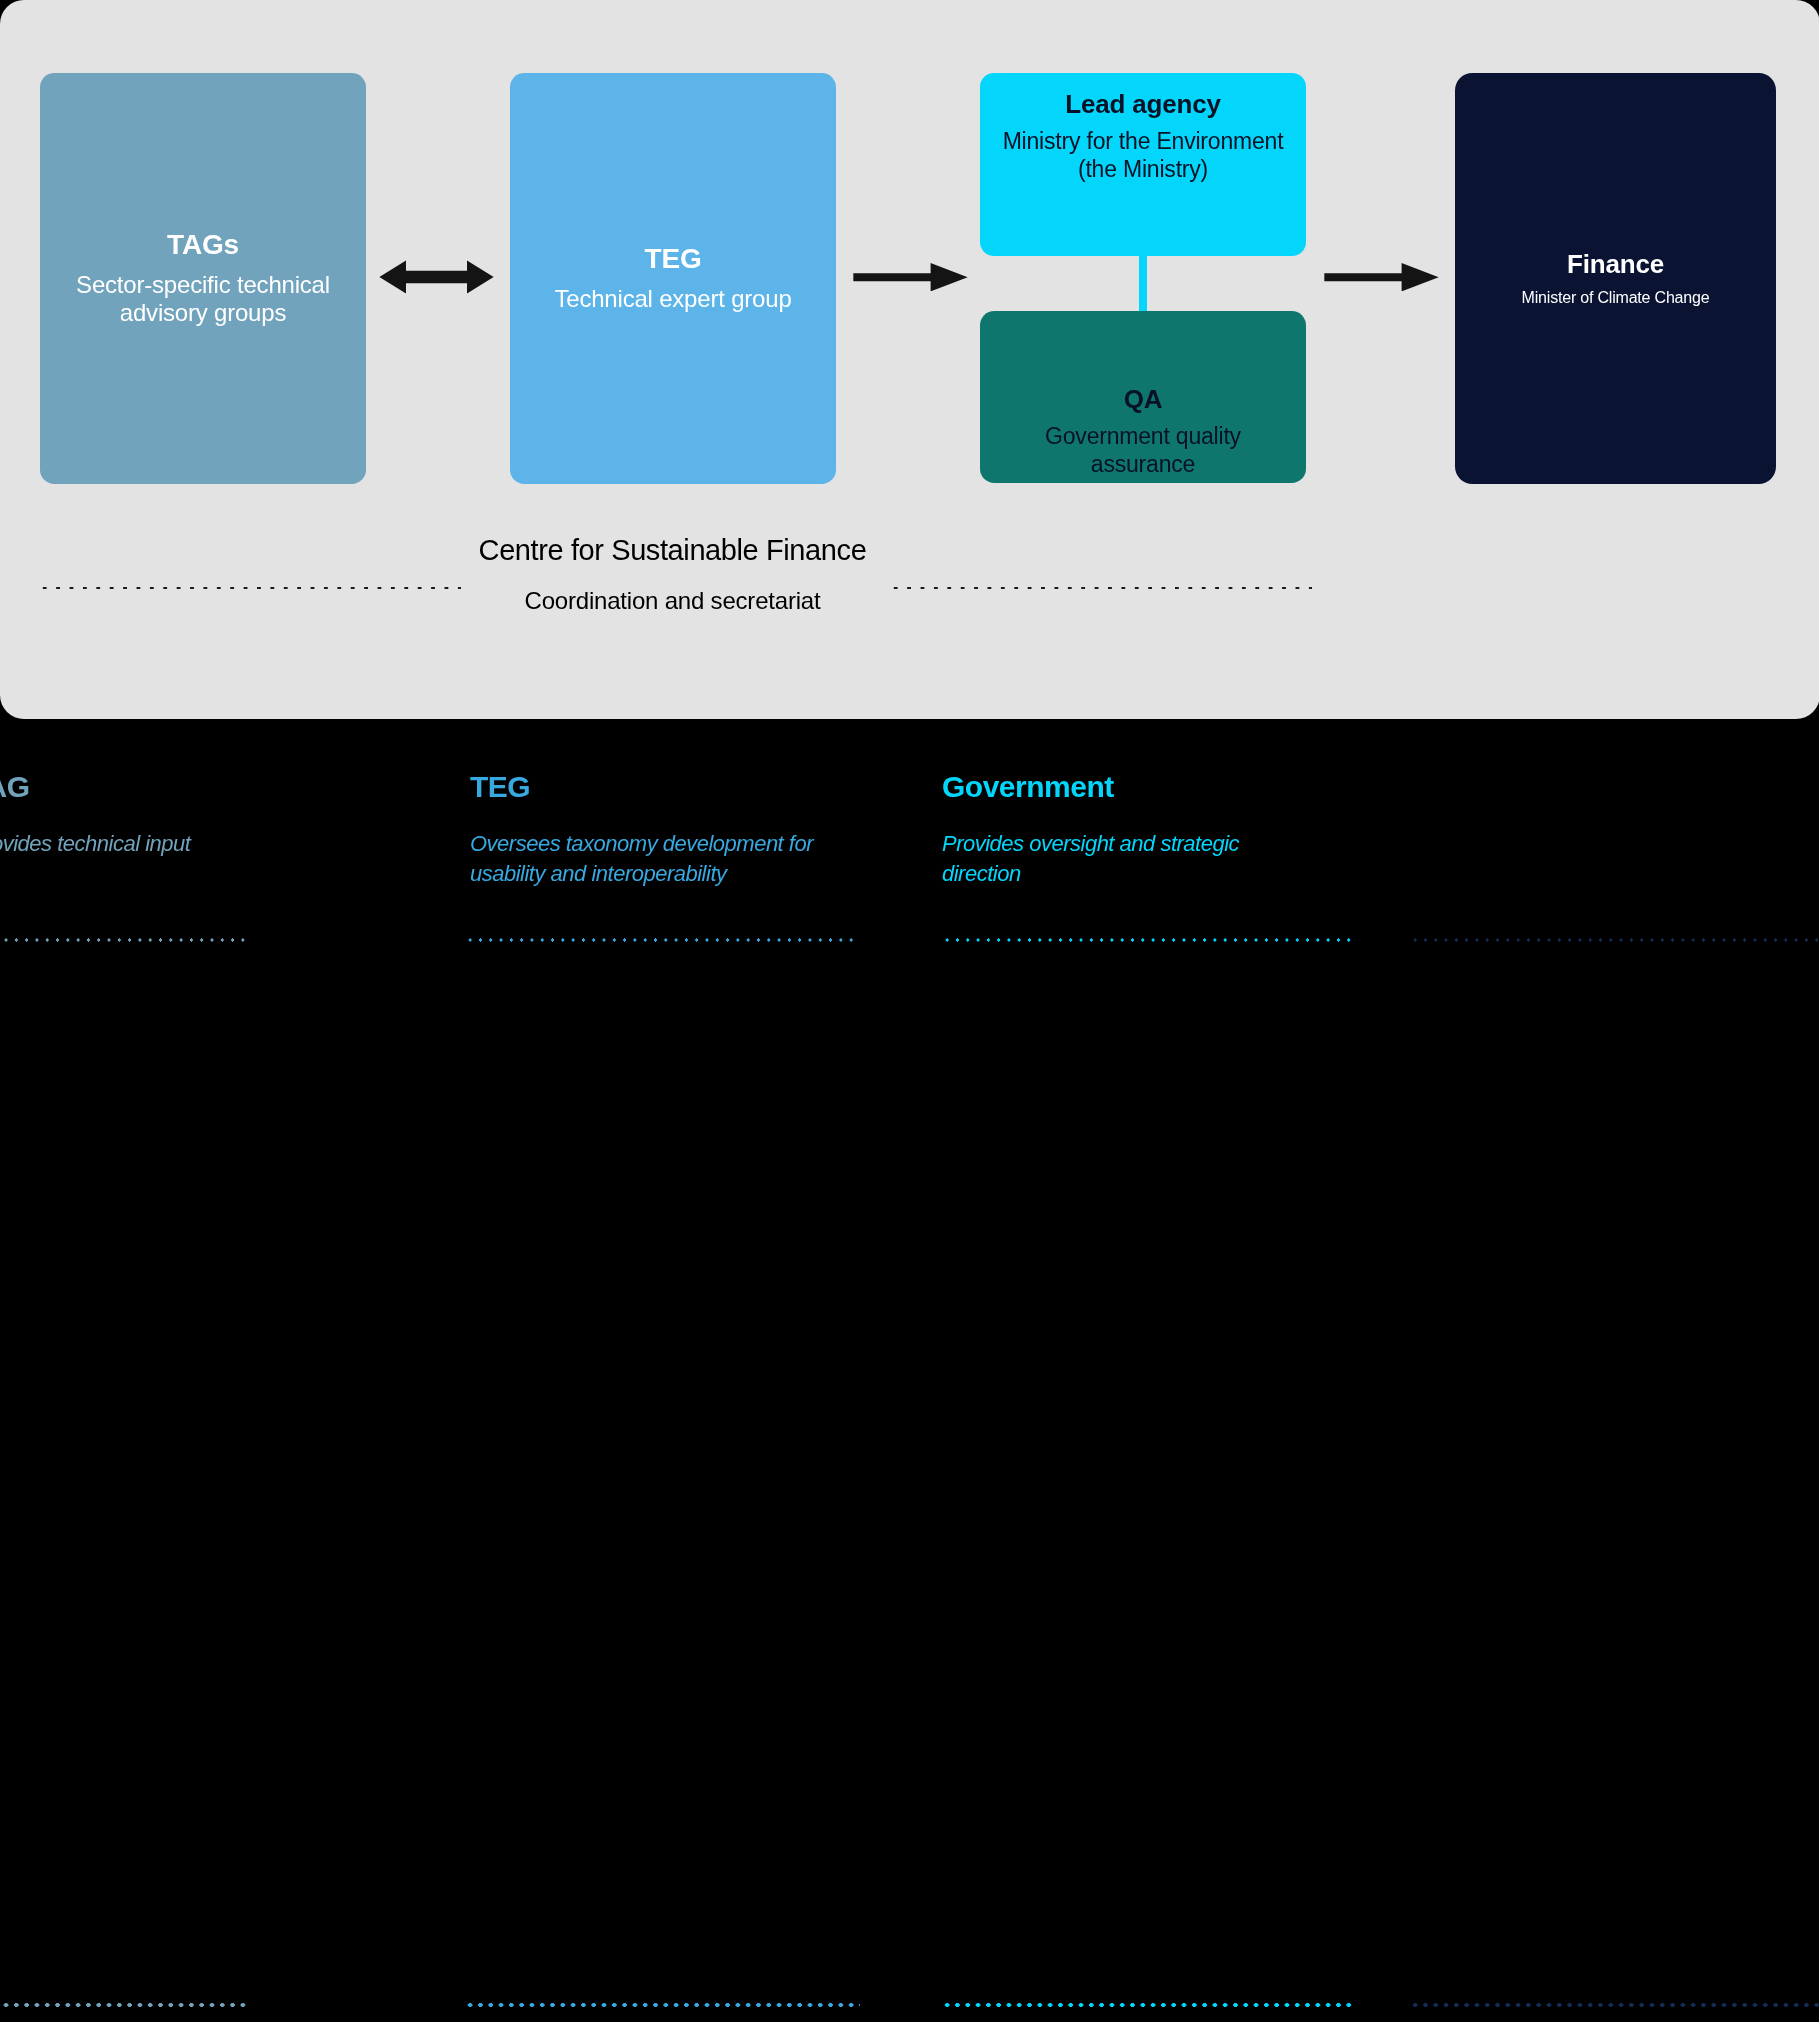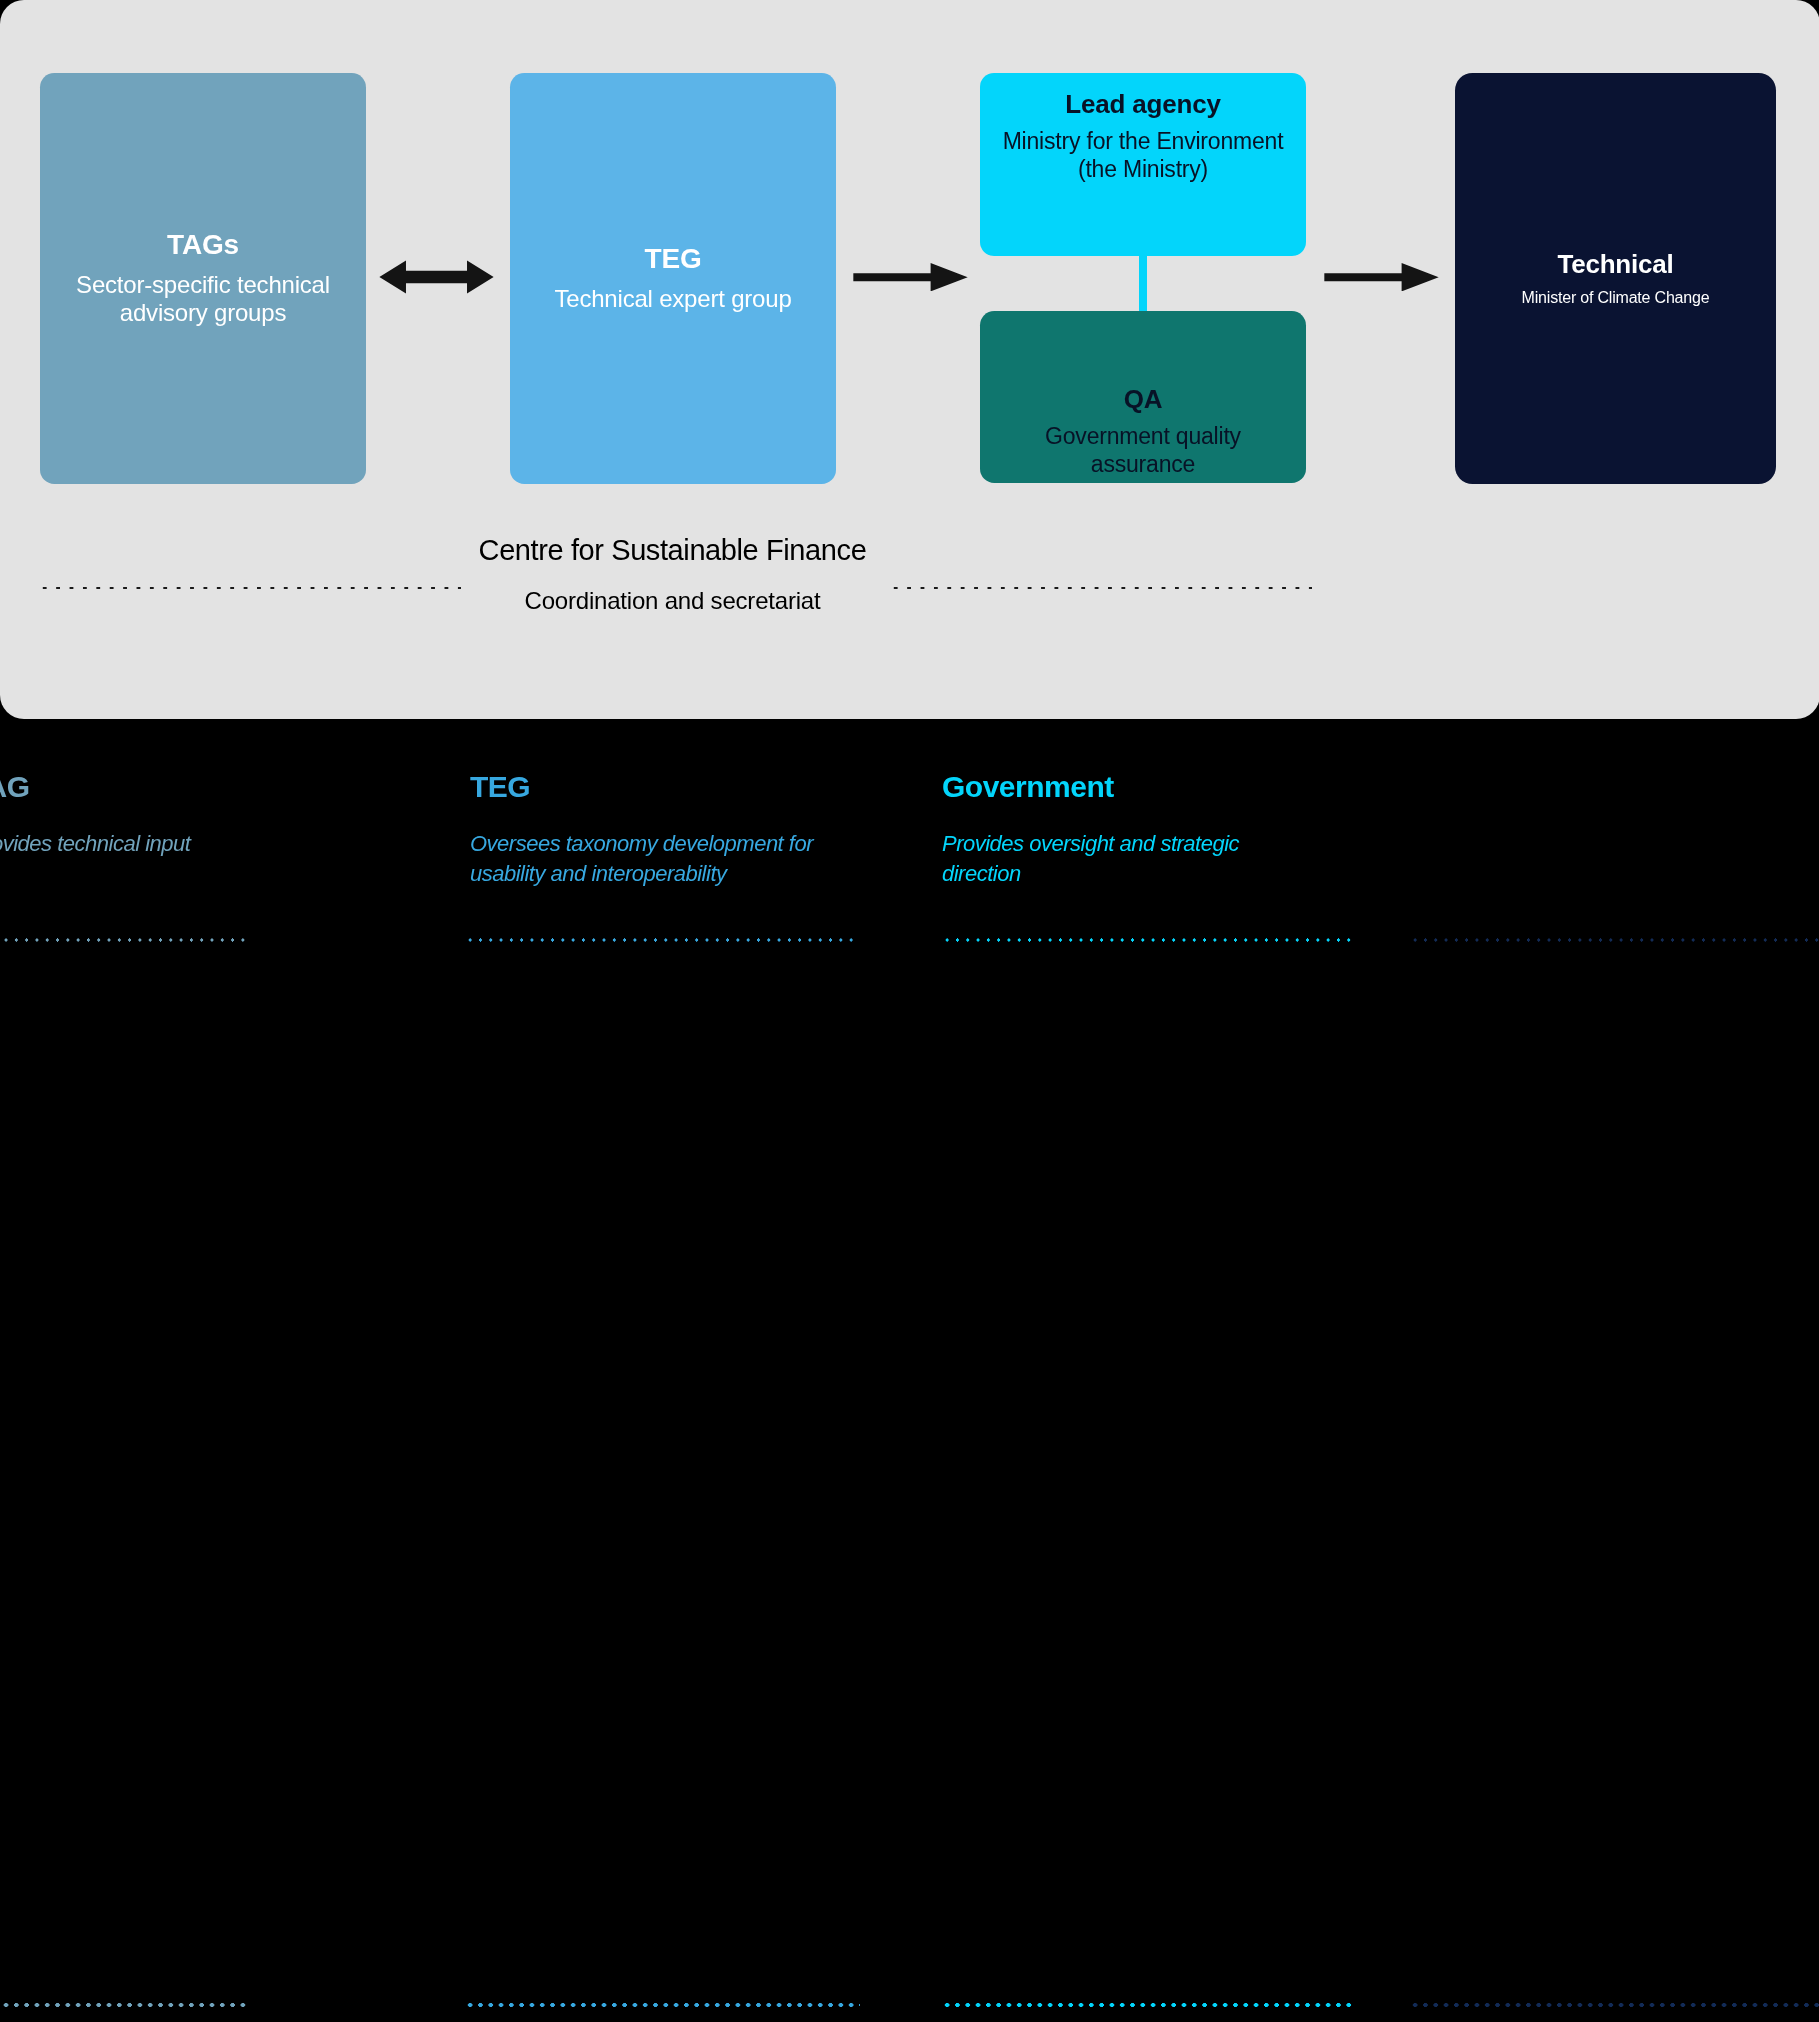--- a/index.html
+++ b/index.html
@@ -243,21 +243,21 @@
     <div class="node-sub">Government quality assurance</div>
   </div>
 
   <div class="arrow" id="arrow-lead-min">
     <svg width="115" height="28.4" viewBox="0 0 145 36">
       <path d="M0 13 L98 13 L98 0 L145 18 L98 36 L98 23 L0 23 Z" fill="#141414"></path>
     </svg>
   </div>
 
   <div class="node" id="node-minister">
-    <div class="node-title">Technical</div>
+    <div class="node-title">Finance</div>
     <div class="node-sub">Minister of Climate Change</div>
   </div>
 
   <div class="panel-dots" id="panel-dots-left"></div>
   <div class="panel-dots" id="panel-dots-right"></div>
 
   <div id="csf-caption">
     <div class="csf-title">Centre for Sustainable Finance</div>
     <div class="csf-sub">Coordination and secretariat</div>
   </div>

